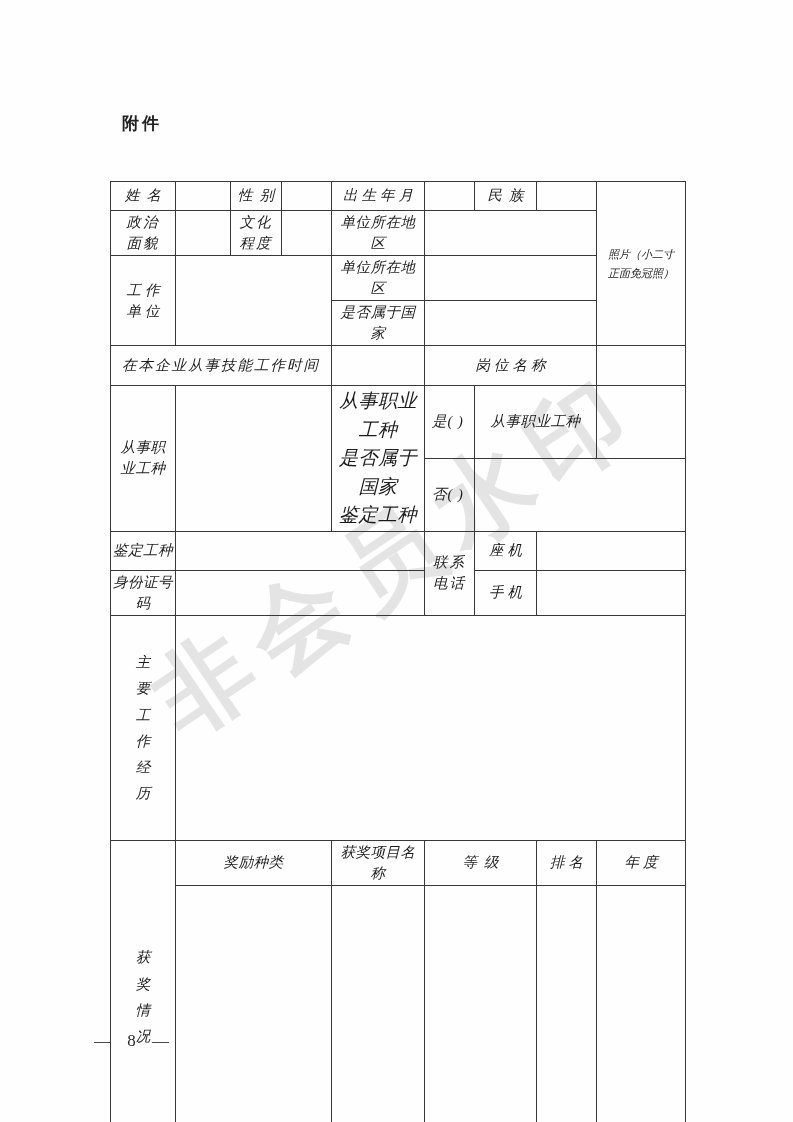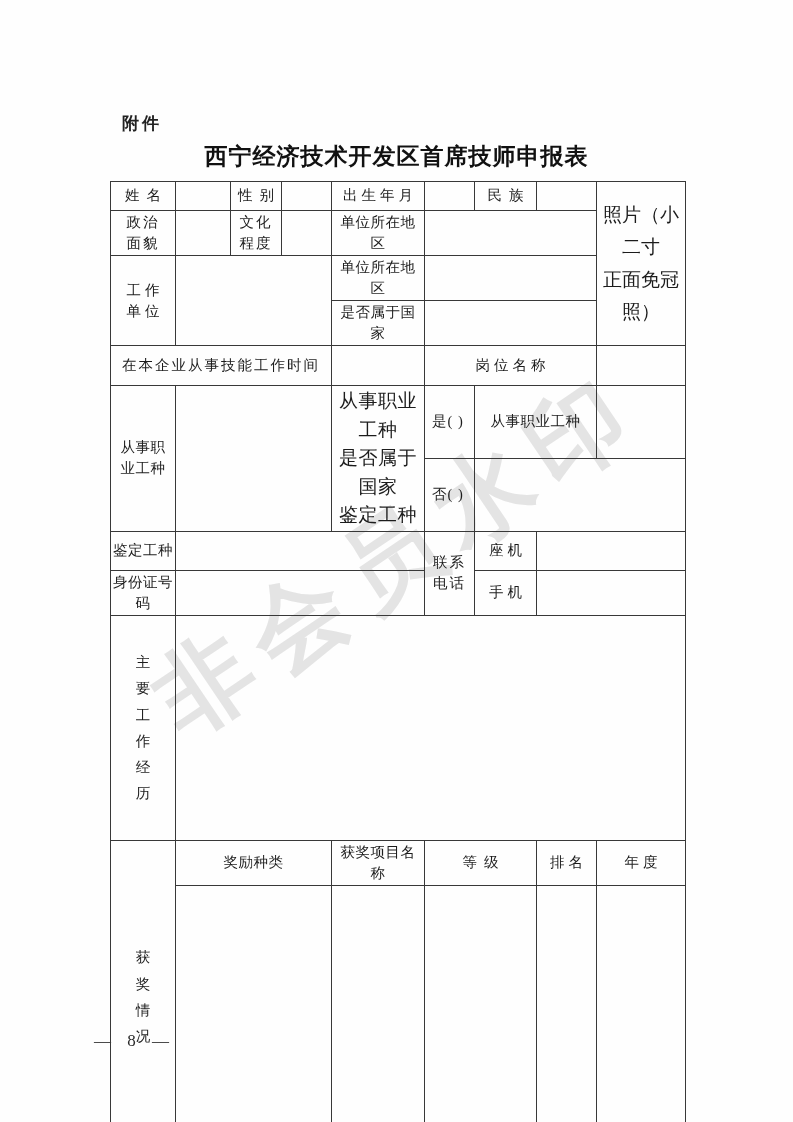--- a/index.html
+++ b/index.html
@@ -34,43 +34,42 @@
     position:absolute; left:110px; top:181px; z-index:1;
     width:575px; border-collapse:collapse; table-layout:fixed;
     background:transparent;
   }
   table.form td {
     border:1.5px solid #383838;
     text-align:center; vertical-align:middle;
     padding:1px 2px;
     font-size:14.5px;
   }
-  .lbl { white-space:pre-line; line-height:1.45; letter-spacing:2px; color:#1c1c1c; }
+  .lbl { white-space:pre-line; line-height:1.45; letter-spacing:2px; color:#1c1c1c;font-style:italic; }
   .sp-wide  { letter-spacing:7px; margin-right:-7px; }
   .sp-mid   { letter-spacing:4px; margin-right:-4px; }
   .sp-tight { letter-spacing:0.5px; }
   .three-line { font-size:19px; letter-spacing:0.5px; line-height:1.5; }
-  .photo-lbl { font-size:19px; letter-spacing:0; line-height:1.7; }
+  .photo-lbl { font-size:11px; letter-spacing:0; line-height:1.7; }
   .vert { line-height:1.8; letter-spacing:0; }
   .yesno { text-align:left; padding-left:5px; letter-spacing:1px; }
   .pagenum {
     position:absolute; left:94px; top:1031px;
     font-size:17px; word-spacing:12px; color:#2a2a2a;
   }
 </style>
 </head>
 <body>
 
 <div class="page">
 
   <div class="watermark">非会员水印</div>
 
   <div class="attachment">附件</div>
 
-  <div class="doc-title">西宁经济技术开发区首席技师申报表</div>
 
   <table class="form">
     <colgroup>
       <col style="width:65px">
         <col style="width:55px">
         <col style="width:51px">
       <col style="width:50px">
         <col style="width:93px">
         <col style="width:50px">
       <col style="width:62px">

